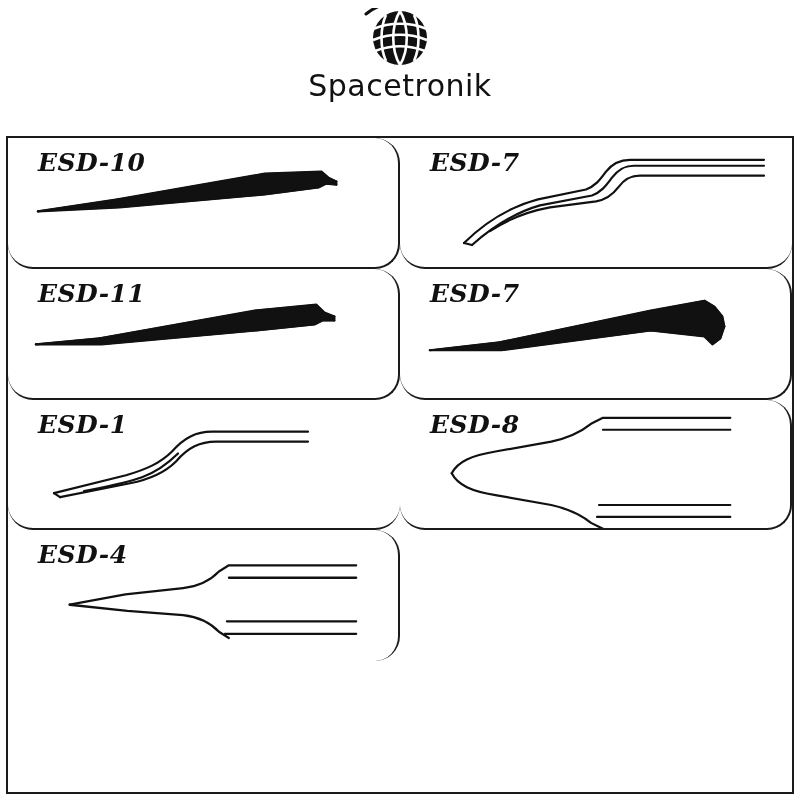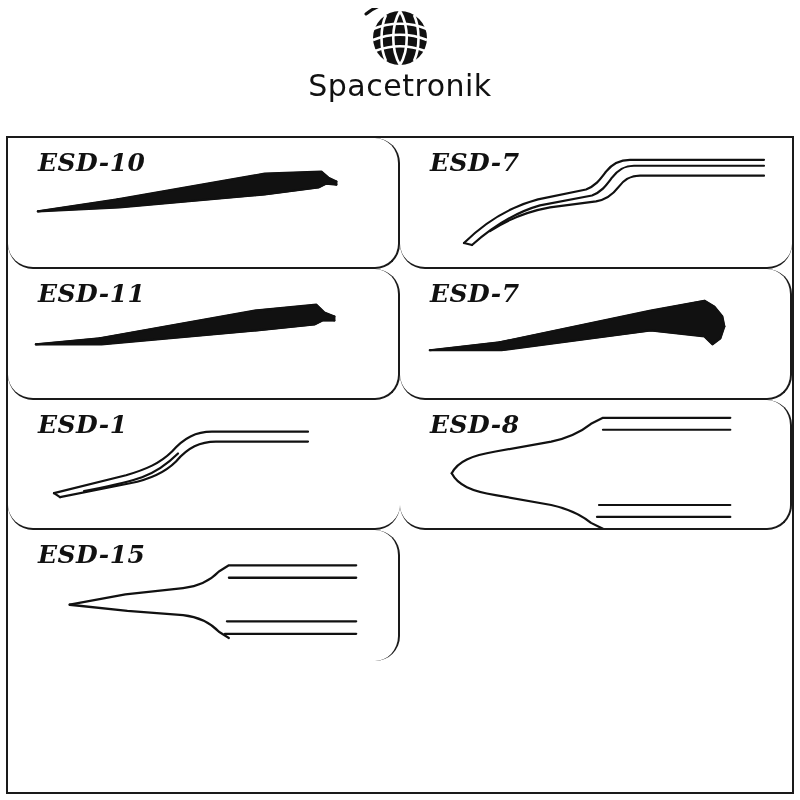--- a/index.html
+++ b/index.html
@@ -206,21 +206,21 @@
           <path class="stroke" d="M52,74 C 58,86 72,92 96,96 L152,106 C 170,110 182,116 192,124 L204,130"></path>
           <path class="stroke" d="M204,30 L332,30"></path>
           <path class="stroke" d="M200,106 L332,106"></path>
           <path class="stroke" d="M198,118 L332,118"></path>
         </svg>
       </span>
     </div>
 
 
     <div class="cell row-last">
-      <span class="cell-label">ESD-15</span>
+      <span class="cell-label">ESD-4</span>
       <span class="cell-art">
         <svg viewBox="0 0 392 126" preserveAspectRatio="none" xmlns="http://www.w3.org/2000/svg">
           <path class="stroke" d="M62,72 L118,62 L176,56 C 194,54 204,48 212,40 L222,34 L350,34"></path>
           <path class="stroke" d="M62,72 L120,78 L176,82 C 194,84 204,90 212,98 L222,104"></path>
           <path class="stroke" d="M222,46 L350,46"></path>
           <path class="stroke" d="M220,88 L350,88"></path>
           <path class="stroke" d="M218,100 L350,100"></path>
         </svg>
       </span>
     </div>

